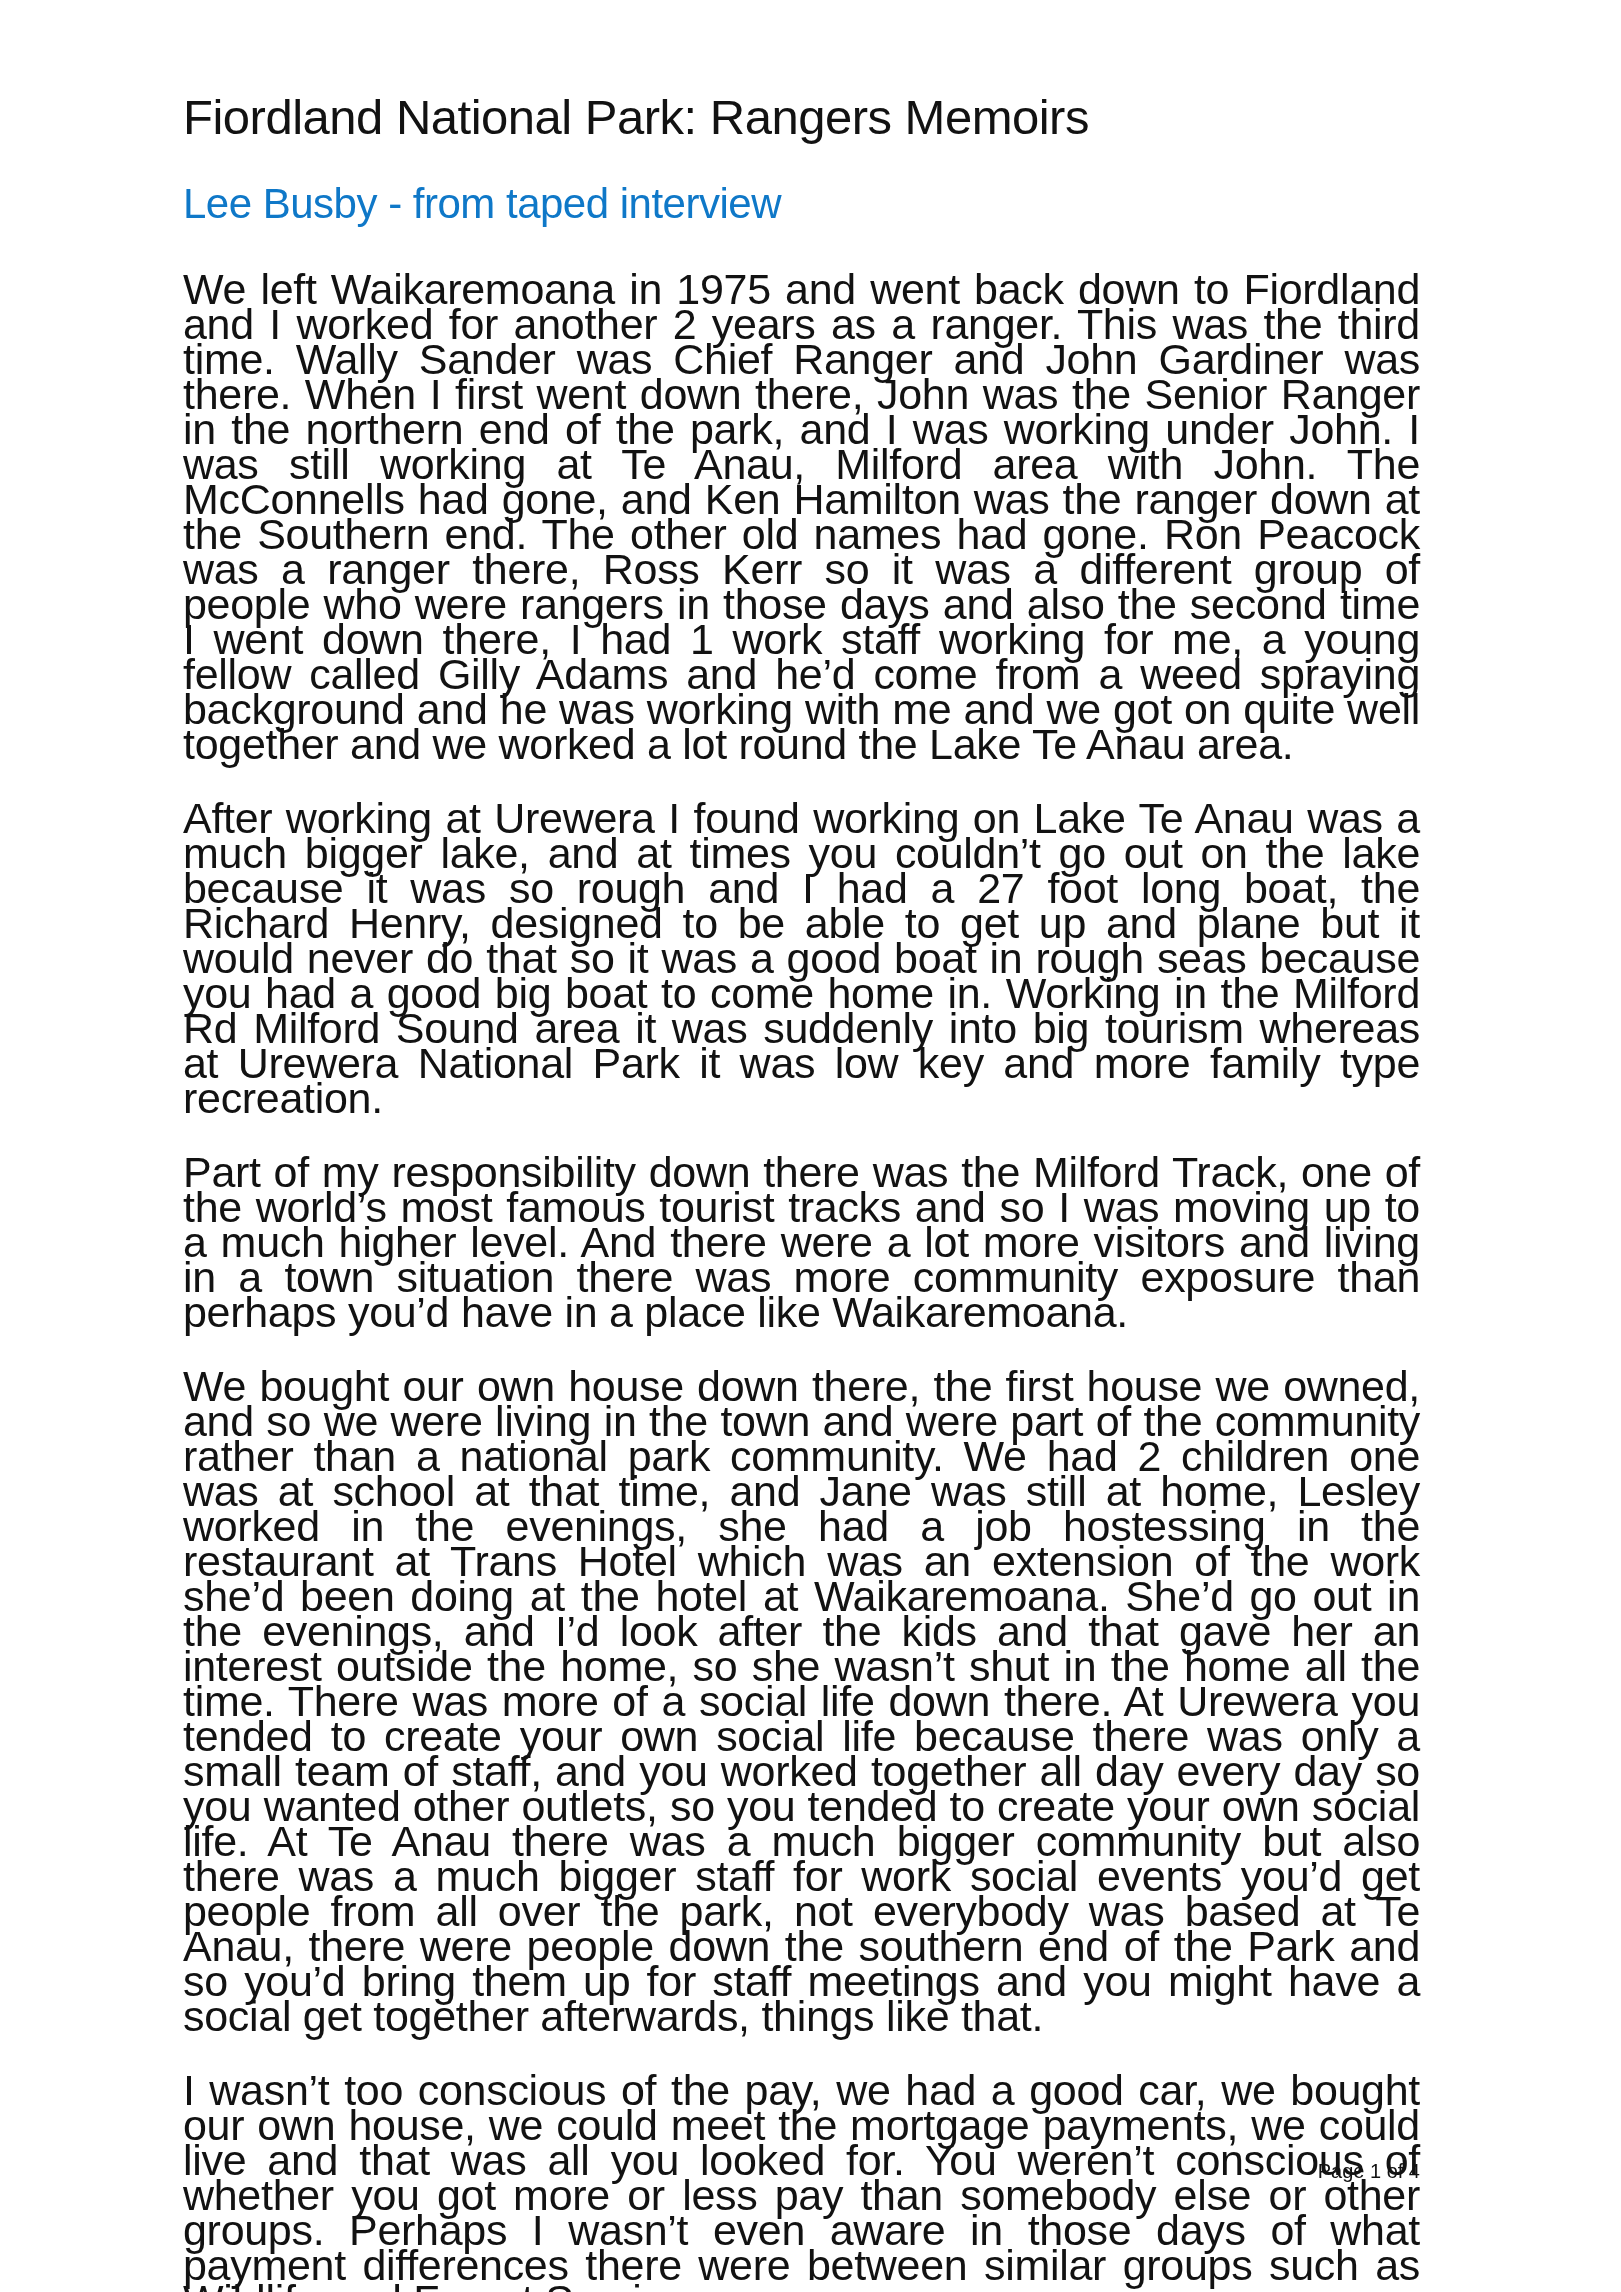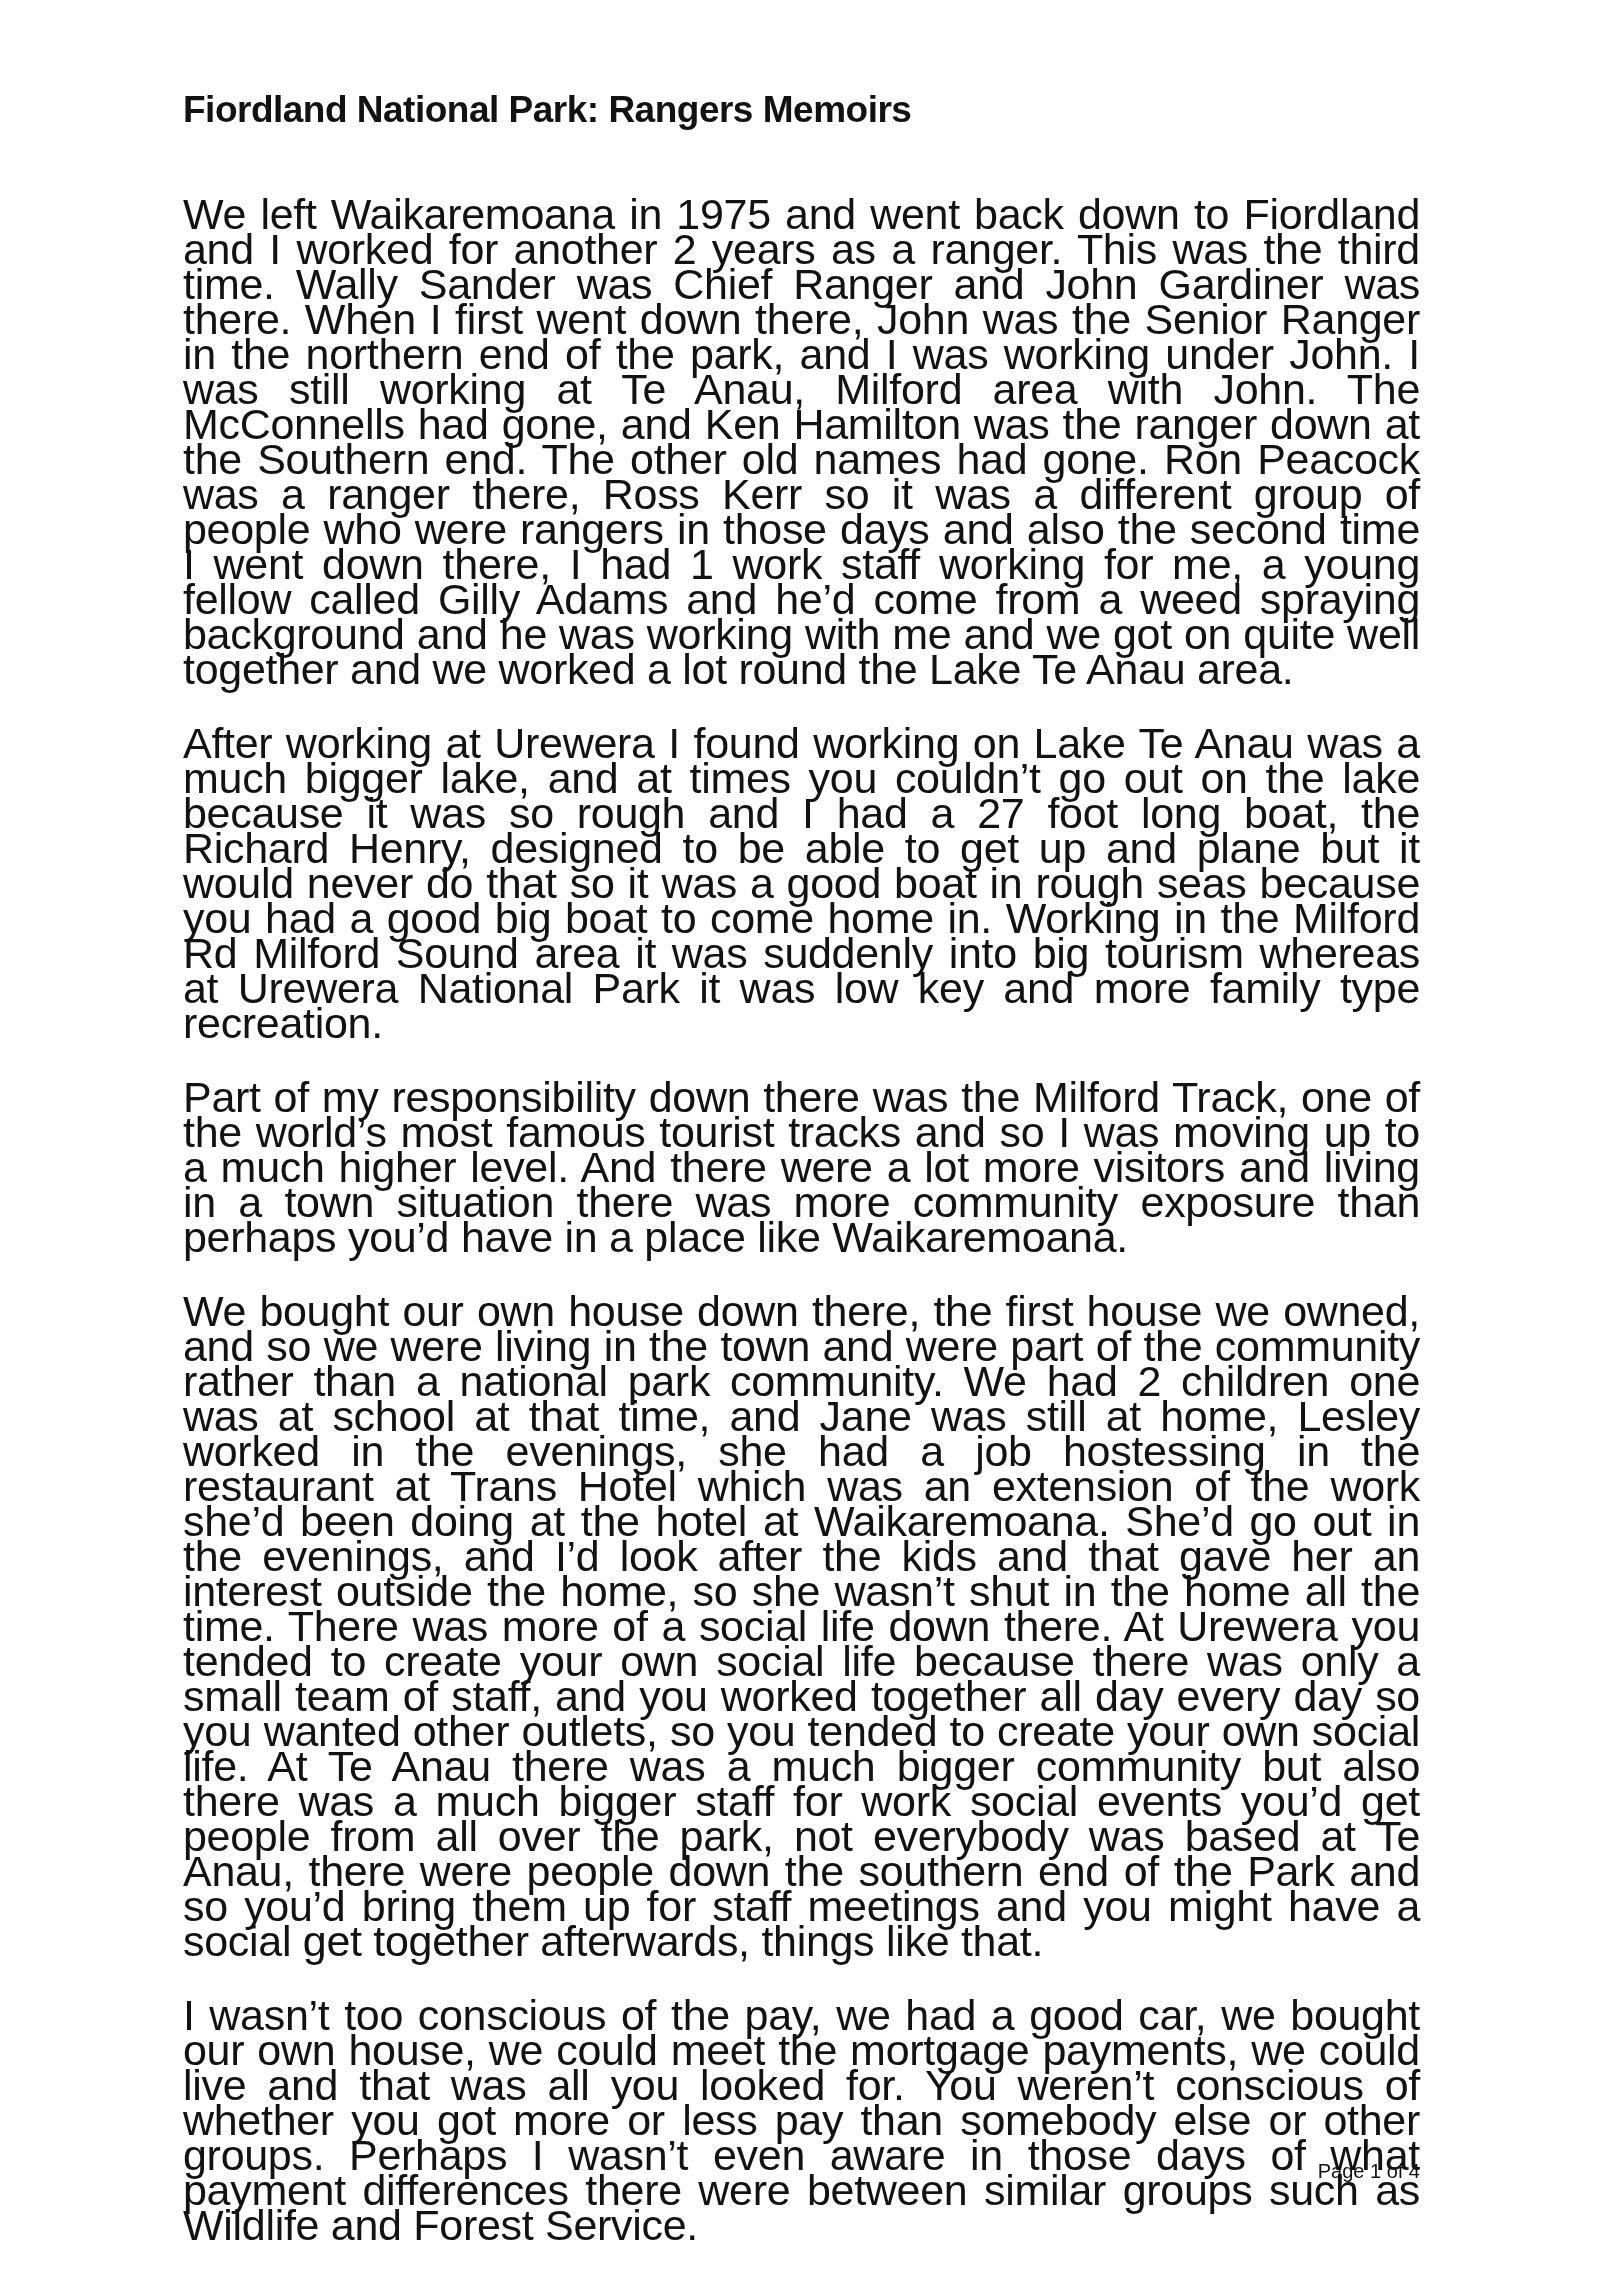--- a/index.html
+++ b/index.html
@@ -16,24 +16,24 @@
     color: var(--text-color, #121212);
     overflow: hidden;
   }
   .content {
     position: absolute;
     left: 183px;
     top: 88px;
     width: 1237px;
   }
   .doc-title {
-    font-size: 37px;
-    font-weight: 700;
+    font-size: 49px;
+    font-weight: 400;
     letter-spacing: -0.5px;
-    margin: 0 0 65px 0;
+    margin: 0 0 32px 0;
     color: var(--text-color, #121212);
     line-height: 1.2;
   }
   .doc-heading {
     font-size: 42px;
     font-weight: 400;
     letter-spacing: -0.5px;
     margin: 0 0 43px 0;
     color: var(--heading-blue, #0f78c8);
     line-height: 1.2;
@@ -52,20 +52,21 @@
     font-size: 20px;
     color: var(--text-color, #121212);
   }
 </style>
 </head>
 <body>
 
 <div class="page">
   <main class="content">
     <h1 class="doc-title">Fiordland National Park: Rangers Memoirs</h1>
+    <h2 class="doc-heading">Lee Busby - from taped interview</h2>
     <p class="body-para">We left Waikaremoana in 1975 and went back down to Fiordland and I worked for another 2 years as a ranger. This was the third time. Wally Sander was Chief Ranger and John Gardiner was there.  When I first went down there, John was the Senior Ranger in the northern end of the park, and I was working under John. I was still working at Te Anau, Milford area with John. The McConnells had gone, and Ken Hamilton was the ranger down at the Southern end. The other old names had gone. Ron Peacock was a ranger there, Ross Kerr so it was a different group of people who were rangers in those days and also the second time I went down there, I had 1 work staff working for me, a young fellow called Gilly Adams and he’d come from a weed spraying background and he was working with me and we got on quite well together and we worked a lot round the Lake Te Anau area.</p>
     <p class="body-para">After working at Urewera I found working on Lake Te Anau was a much bigger lake, and at times you couldn’t go out on the lake because it was so rough and I had a 27 foot long boat, the Richard Henry, designed to be able to get up and plane but it would never do that so it was a good boat in rough seas because you had a good big boat to come home in. Working in the Milford Rd Milford Sound area it was suddenly into big tourism whereas at Urewera National Park it was low key and more family type recreation.</p>
     <p class="body-para">Part of my responsibility down there was the Milford Track, one of the world’s most famous tourist tracks and so I was moving up to a much higher level. And there were a lot more visitors and living in a town situation there was more community exposure than perhaps you’d have in a place like Waikaremoana.</p>
     <p class="body-para">We bought our own house down there, the first house we owned, and so we were living in the town and were part of the community rather than a national park community. We had 2 children one was at school at that time, and Jane was still at home, Lesley worked in the evenings, she had a job hostessing in the restaurant at Trans Hotel which was an extension of the work she’d been doing at the hotel at Waikaremoana. She’d go out in the evenings, and I’d look after the kids and that gave her an interest outside the home, so she wasn’t shut in the home all the time. There was more of a social life down there. At Urewera you tended to create your own social life because there was only a small team of staff, and you worked together all day every day so you wanted other outlets, so you tended to create your own social life. At Te Anau there was a much bigger community but also there was a much bigger staff for work social events you’d get people from all over the park, not everybody was based at Te Anau, there were people down the southern end of the Park and so you’d bring them up for staff meetings and you might have a social get together afterwards, things like that.</p>
     <p class="body-para">I wasn’t too conscious of the pay, we had a good car, we bought our own house, we could meet the mortgage payments, we could live and that was all you looked for. You weren’t conscious of whether you got more or less pay than somebody else or other groups. Perhaps I wasn’t even aware in those days of what payment differences there were between similar groups such as Wildlife and Forest Service.</p>
   </main>
   <footer class="page-footer">
     <span>Page 1 of 4</span>
   </footer>
 </div>

